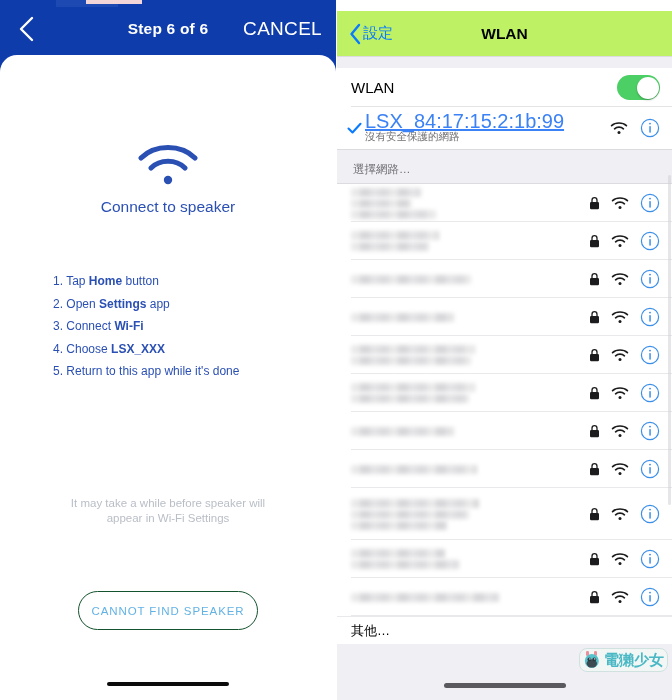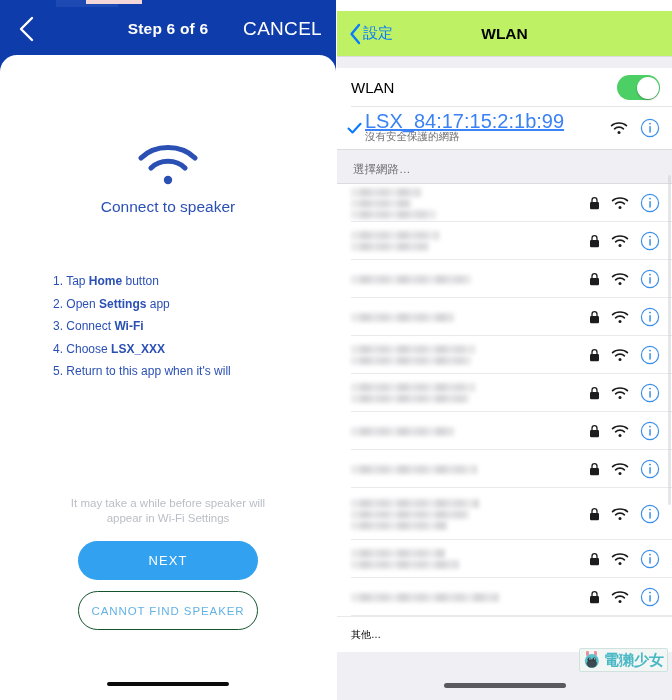--- a/index.html
+++ b/index.html
@@ -255,25 +255,25 @@
   .row-icons{
     margin-left:auto;
     display:flex;align-items:center;gap:11px;
     flex:0 0 auto;
   }
   .lock{display:block;}
   .wifi-sm{display:block;}
   .info-i{display:block;}
 
   .other-row{
-    height:36px;
+    height:28px;
     display:flex;align-items:center;
     padding-left:14px;
     background:#ffffff;
-    font-size:10px;color:#000000;
+    font-size:13px;color:#000000;
     border-top:1px solid #e9e9eb;
     box-sizing:border-box;
   }
   .rp-bottom{
     position:absolute;left:0;right:0;bottom:0;
     height:34px;background:#efeff4;
   }
   .rp-home{
     position:absolute;left:50%;transform:translateX(-50%);
     bottom:12px;
@@ -288,21 +288,21 @@
     opacity:.55;
   }
   
   .watermark{
     position:absolute;
     right:4px;bottom:28px;
     display:flex;align-items:center;
     background:#f2f7f6;
     border:1px solid #cfe2e0;
     padding:1px 3px 1px 2px;
-    border-radius:2px;
+    border-radius:8px;
     z-index:5;
   }
   .wm-mascot{
     width:20px;height:20px;
     display:block;
   }
   .wm-text{
     font-size:15px;
     font-weight:bold;
     color:#4ab8c4;
@@ -367,27 +367,26 @@
         <li>
           <span>3.</span>
           <span>Connect </span><b>Wi-Fi</b><span></span>
         </li>
         <li>
           <span>4.</span>
           <span>Choose </span><b>LSX_XXX</b><span></span>
         </li>
         <li>
           <span>5.</span>
-          <span>Return to this app when it's will</span><b></b><span></span>
+          <span>Return to this app while it's done</span><b></b><span></span>
         </li>
       </ol>
 
       <div class="note">It may take a while before speaker will appear in Wi-Fi Settings</div>
 
-      <div class="btn-next">NEXT</div>
       <div class="btn-cannot">CANNOT FIND SPEAKER</div>
 
       <div class="home-indicator"></div>
     </div>
   </div>
 
   <div class="right-panel">
 
     <div class="rp-notch"></div>
 

